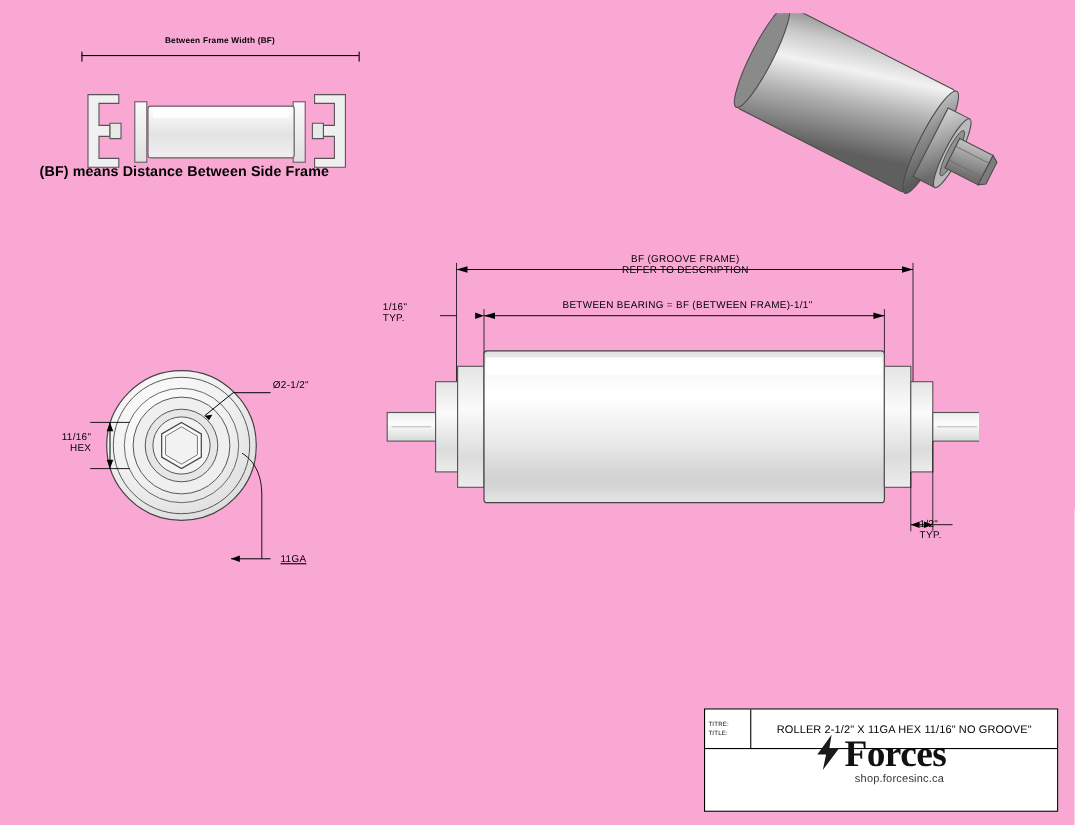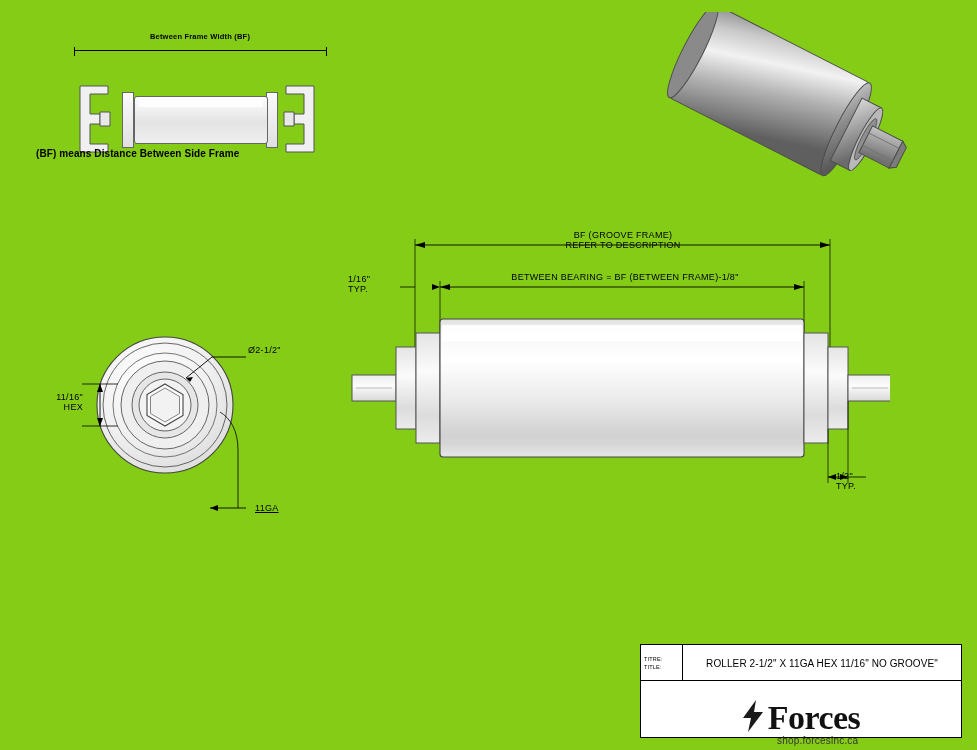--- a/index.html
+++ b/index.html
@@ -13,21 +13,21 @@
     position: relative;
     font-family: "Liberation Sans", sans-serif;
     color: #000000;
     overflow: hidden;
   }
   .sheet {
     position: absolute;
     left: 0; top: 0;
     width: 977px;
     height: 750px;
-    background: #84cc16;
+    background: #f9a8d4;
   }
 
   
   .inset {
     position: absolute;
     left: 52px;
     top: 26px;
     width: 296px;
     height: 142px;
   }
@@ -94,21 +94,21 @@
     height: 70px;
   }
   .inset-frame-l { left: 26px; }
   .inset-frame-r { left: 230px; }
   .inset-frame-l svg, .inset-frame-r svg { display: block; }
 
   .inset-note {
     position: absolute;
     left: 36px;
     top: 148px;
-    font-size: 10px;
+    font-size: 13px;
     font-weight: bold;
     letter-spacing: .1px;
   }
 
   
   .render3d {
     position: absolute;
     left: 660px;
     top: 12px;
     width: 300px;
@@ -186,25 +186,25 @@
     display: flex;
     align-items: center;
     justify-content: center;
     font-size: 10px;
     letter-spacing: .1px;
     white-space: nowrap;
   }
   .tb-logo {
     position: absolute;
     left: 0;
-    top: 36px;
+    top: 24px;
     width: 318px;
     height: 54px;
     display: flex;
-    align-items: flex-end;
+    align-items: flex-start;
     justify-content: center;
   }
   .logo-wrap {
     position: relative;
     display: flex;
     align-items: flex-end;
     gap: 2px;
   }
   .logo-bolt {
     width: 26px;
@@ -409,21 +409,21 @@
       <line x1="498" y1="252" x2="518" y2="252" stroke="#000" stroke-width="0.9"></line>
       <polygon points="498,252 506,249 506,255" fill="#000"></polygon>
       <polygon points="518,252 510,249 510,255" fill="#000"></polygon>
       <line x1="498" y1="204" x2="498" y2="258" stroke="#000" stroke-width="0.7"></line>
       <line x1="518" y1="176" x2="518" y2="258" stroke="#000" stroke-width="0.7"></line>
       <line x1="518" y1="252" x2="536" y2="252" stroke="#000" stroke-width="0.8"></line>
     </svg>
 
     <div class="lbl center" style="left:155px; top:5px; width:276px;">BF (GROOVE FRAME)
 REFER TO DESCRIPTION</div>
-    <div class="lbl center" style="left:130px; top:47px; width:330px;">BETWEEN BEARING = BF (BETWEEN FRAME)-1/8"</div>
+    <div class="lbl center" style="left:130px; top:47px; width:330px;">BETWEEN BEARING = BF (BETWEEN FRAME)-1/1"</div>
     <div class="lbl" style="left:18px; top:49px;">1/16"
 TYP.</div>
     <div class="lbl" style="left:506px; top:246px;">1/2"
 TYP.</div>
   </div>
 
   <div class="titleblock">
     <div class="tb-row">
       <div class="tb-labelcell">
         <span>TITRE:</span>

